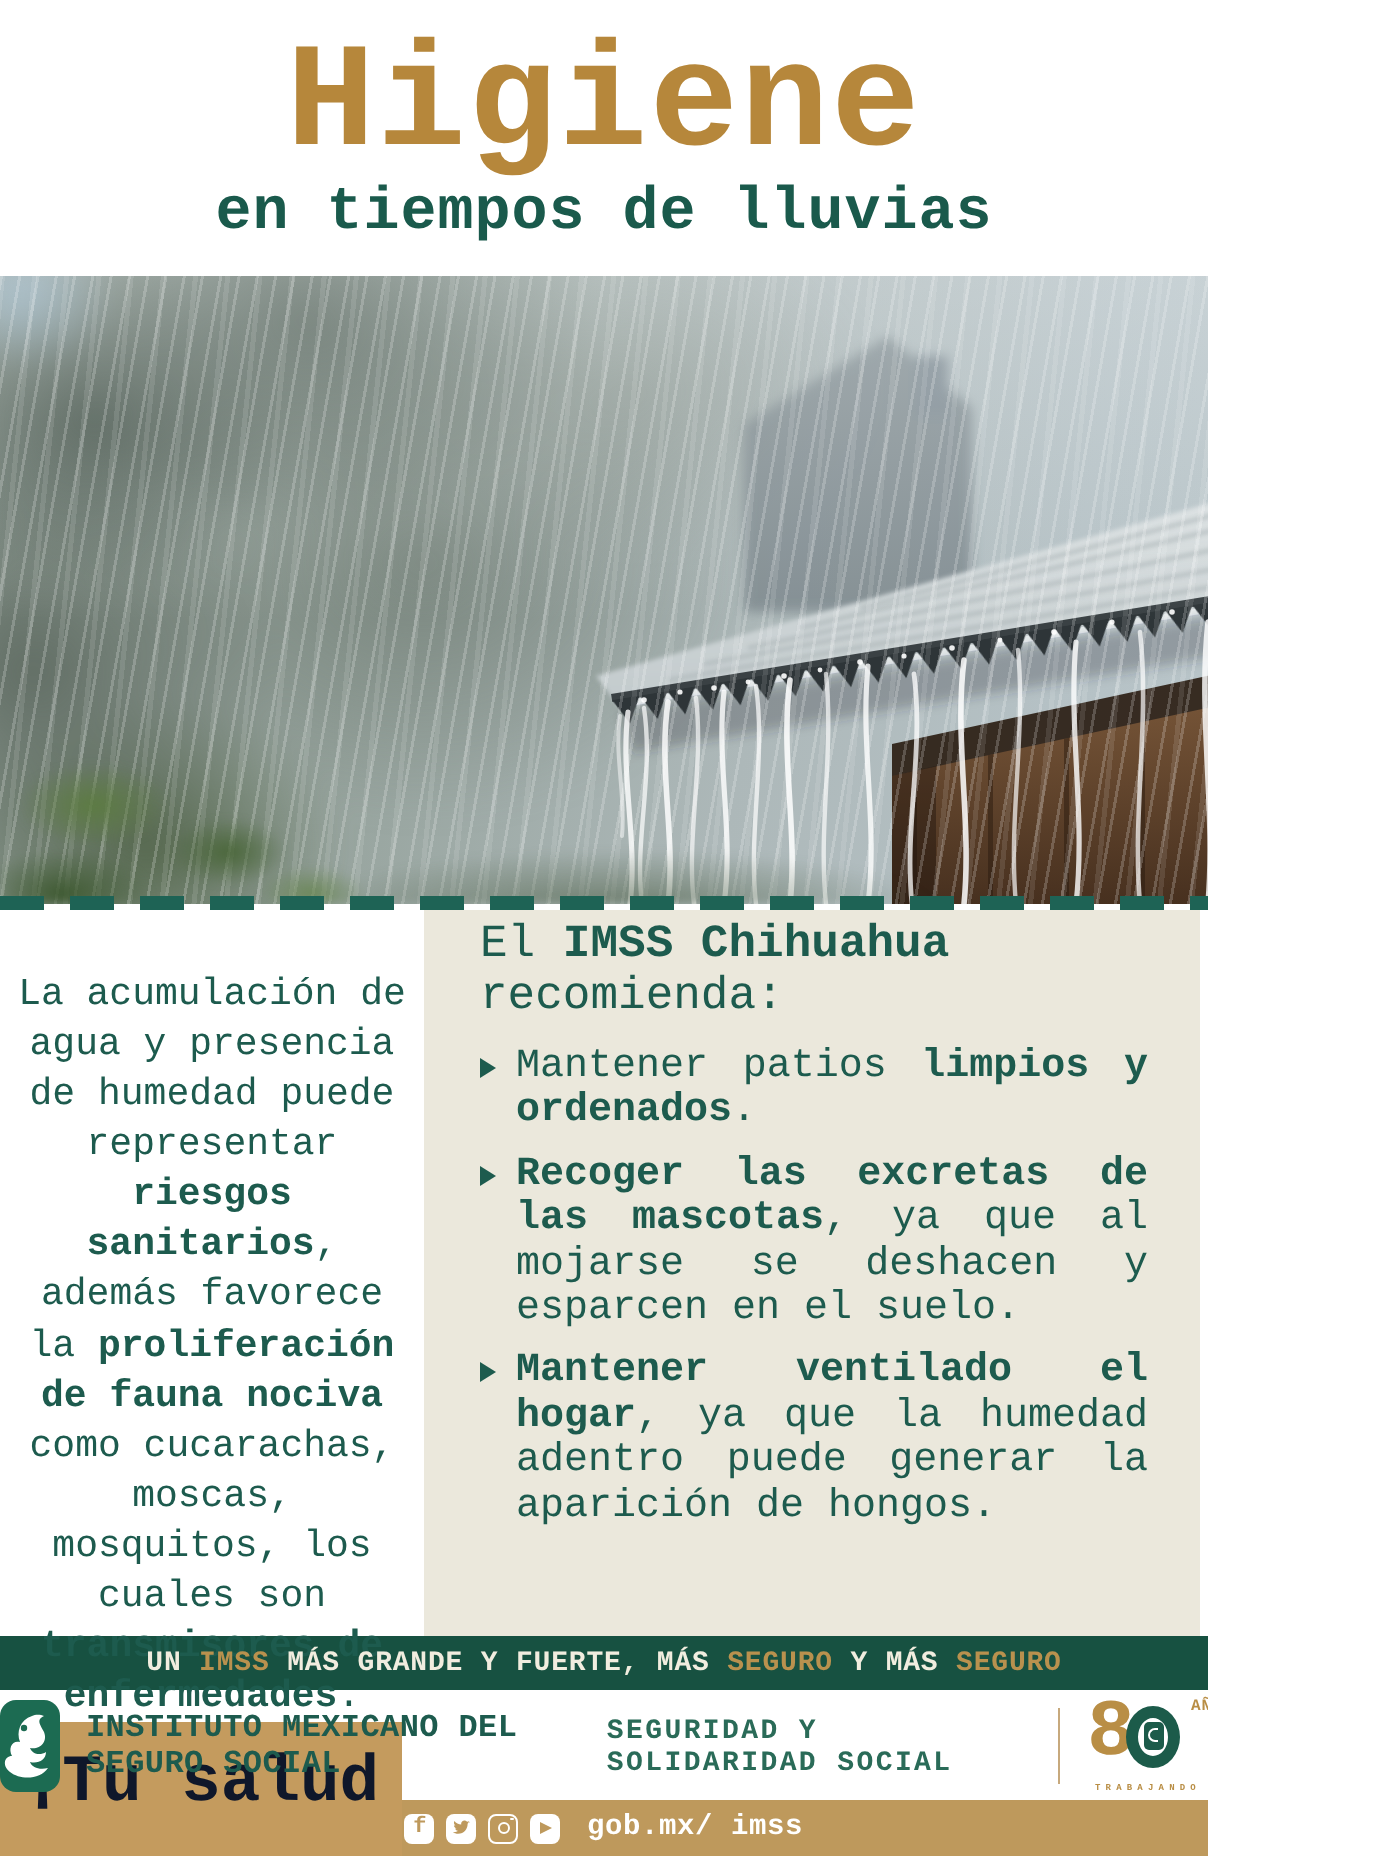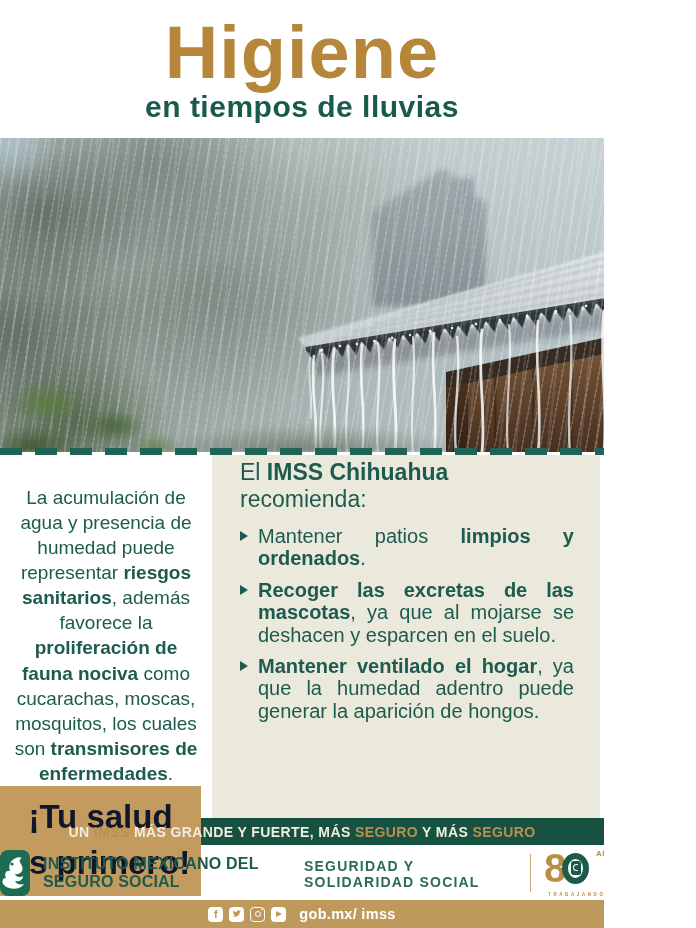--- a/index.html
+++ b/index.html
@@ -1,18 +1,18 @@
 <!DOCTYPE html>
 <html><head>
 <meta charset="utf-8">
 <style>
   html,body{margin:0;padding:0;background:#fff;}
   *{box-sizing:border-box;}
   body{font-family:"Liberation Sans", sans-serif;}
-  .poster{position:relative;width:604px;height:928px;background:#fff;overflow:hidden;}
+  .poster{position:relative;width:604px;height:928px;background:#fff;overflow:hidden;font-family:Liberation Mono, monospace;}
 
   
   .hdr{height:138px;display:flex;flex-direction:column;justify-content:center;align-items:center;padding-top:2px;}
   .title{font-size:74px;font-weight:700;color:#B6873B;line-height:1;letter-spacing:1px;}
   .subtitle{font-size:30px;font-weight:700;color:#1A5A4C;line-height:1.15;margin-top:0;letter-spacing:.5px;}
 
   
   .photo{position:relative;width:696px;height:314px;overflow:hidden;
     background:linear-gradient(100deg,#89968e 0%,#97a49e 28%,#adb8b9 55%,#b5c1c5 75%,#bdc9cd 100%);}
   .ph-foliage{position:absolute;inset:-12px;filter:blur(7px);background:

